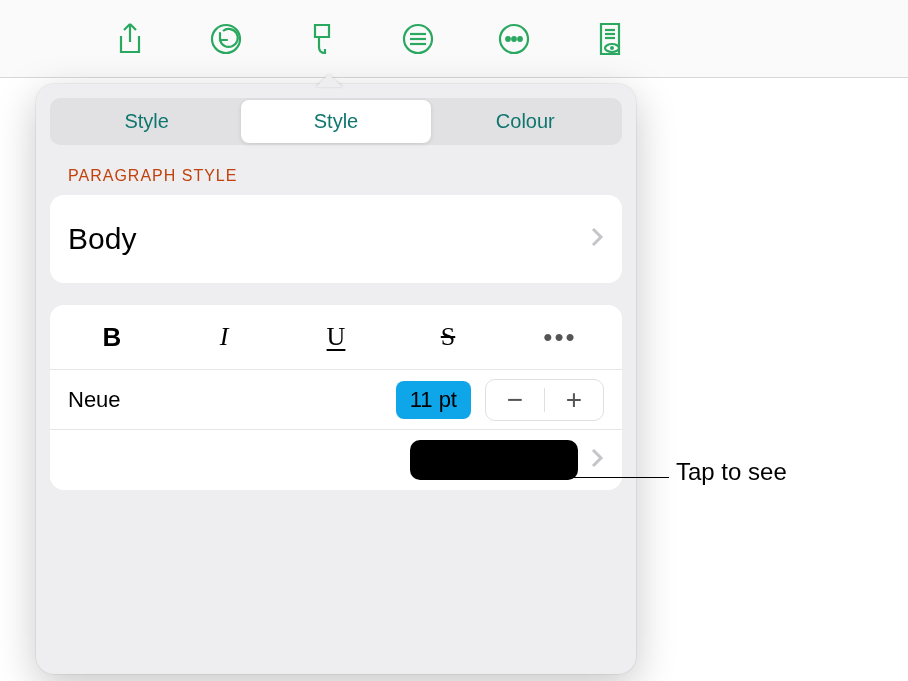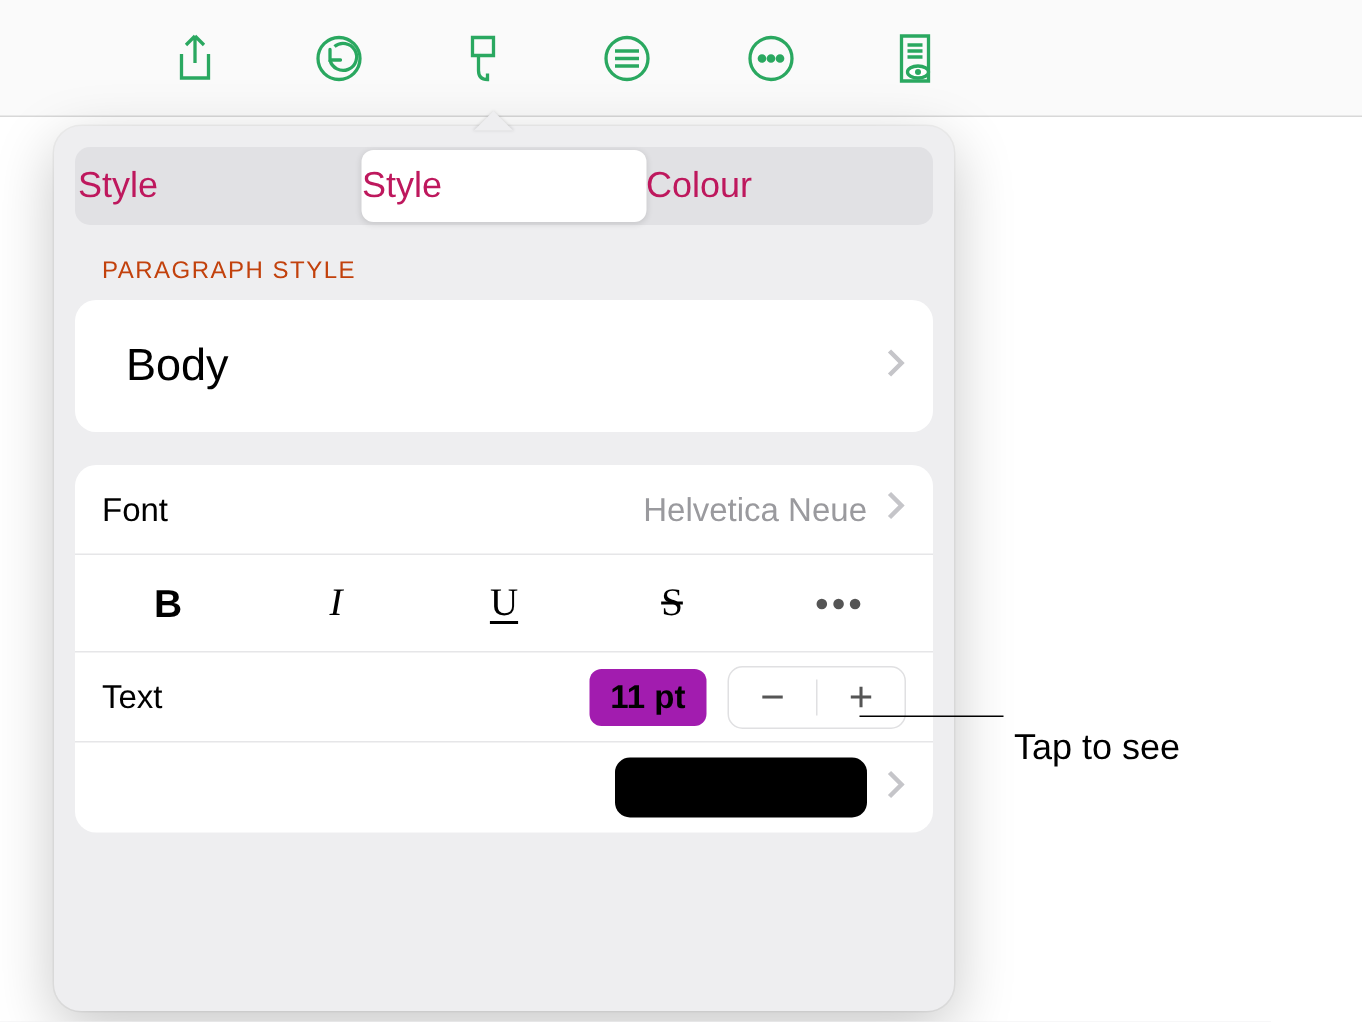--- a/index.html
+++ b/index.html
@@ -74,25 +74,25 @@
 
   .seg {
     display: flex;
     background: #e1e1e4;
     border-radius: 10px;
     padding: 2px;
     margin-bottom: 22px;
   }
   .seg-item {
     flex: 1;
-    text-align: left;
-    font-size: 24px;
+    text-align: center;
+    font-size: 20px;
     padding: 10px 0;
     border-radius: 8px;
-    color: #be185d;
+    color: #0f766e;
     cursor: pointer;
   }
   .seg-item.active {
     background: #fff;
     box-shadow: 0 1px 4px rgba(0,0,0,0.12);
     font-weight: 500;
   }
 
   .section-label {
     font-size: 16px;
@@ -107,21 +107,21 @@
     margin-bottom: 22px;
   }
   .row {
     display: flex;
     align-items: center;
     padding: 0 18px;
     min-height: 60px;
     border-bottom: 1px solid #e6e6e8;
   }
   .row:last-child { border-bottom: none; }
-  .row.tall { min-height: 88px; margin-left: 16px; }
+  .row.tall { min-height: 88px; }
   .row-label {
     font-size: 22px;
     color: #000;
     flex: 0 0 auto;
   }
   .row-value {
     font-size: 22px;
     color: #9a9a9e;
     margin-left: auto;
     margin-right: 12px;
@@ -162,28 +162,27 @@
     color: #555;
     flex: 1;
     display: flex;
     align-items: center;
     justify-content: center;
     cursor: pointer;
     height: 64px;
   }
 
   .size-val {
-    background: #a21caf;
+    background: #0ea5e9;
     border-radius: 8px;
     padding: 6px 14px;
     font-size: 22px;
     color: #000;
     margin-left: auto;
     margin-right: 14px;
-    font-weight: bold;
   }
   .stepper {
     display: flex;
     align-items: center;
     border: 1px solid #e0e0e2;
     border-radius: 10px;
     height: 42px;
     overflow: hidden;
   }
   .step-btn {
@@ -212,21 +211,20 @@
     margin-right: 12px;
   }
 
   .callout {
     position: absolute;
     left: 676px;
     top: 456px;
     font-size: 24px;
     line-height: 1.35;
     color: #000;
-    margin-top: 27px;
   }
   .callout-line {
     position: absolute;
     left: 573px;
     top: 477px;
     width: 96px;
     height: 1px;
     background: #000;
   }
 </style>
@@ -297,40 +295,31 @@
         <div class="chev" style="margin-left:auto">
           <svg width="14" height="22" viewBox="0 0 14 22">
               <polyline points="3,3 11,11 3,19"></polyline>
             </svg>
         </div>
       </div>
     </div>
 
     <div class="card">
 
-      <div class="row">
-        <div class="row-label">Font</div>
-        <div class="row-value">Helvetica Neue</div>
-        <div class="chev">
-          <svg width="14" height="22" viewBox="0 0 14 22">
-              <polyline points="3,3 11,11 3,19"></polyline>
-            </svg>
-        </div>
-      </div>
 
       <div class="fmt-row">
         <div class="fmt-btn fmt-bold">B</div>
         <div class="fmt-btn fmt-italic">I</div>
         <div class="fmt-btn fmt-under">U</div>
         <div class="fmt-btn fmt-strike">S</div>
         <div class="more-dots">•••</div>
       </div>
 
       <div class="row">
-        <div class="row-label">Text</div>
+        <div class="row-label">Neue</div>
         <div class="size-val">11 pt</div>
         <div class="stepper">
           <div class="step-btn">−</div>
           <div class="step-div"></div>
           <div class="step-btn">+</div>
         </div>
       </div>
 
       <div class="row">
         <div class="color-swatch"></div>

